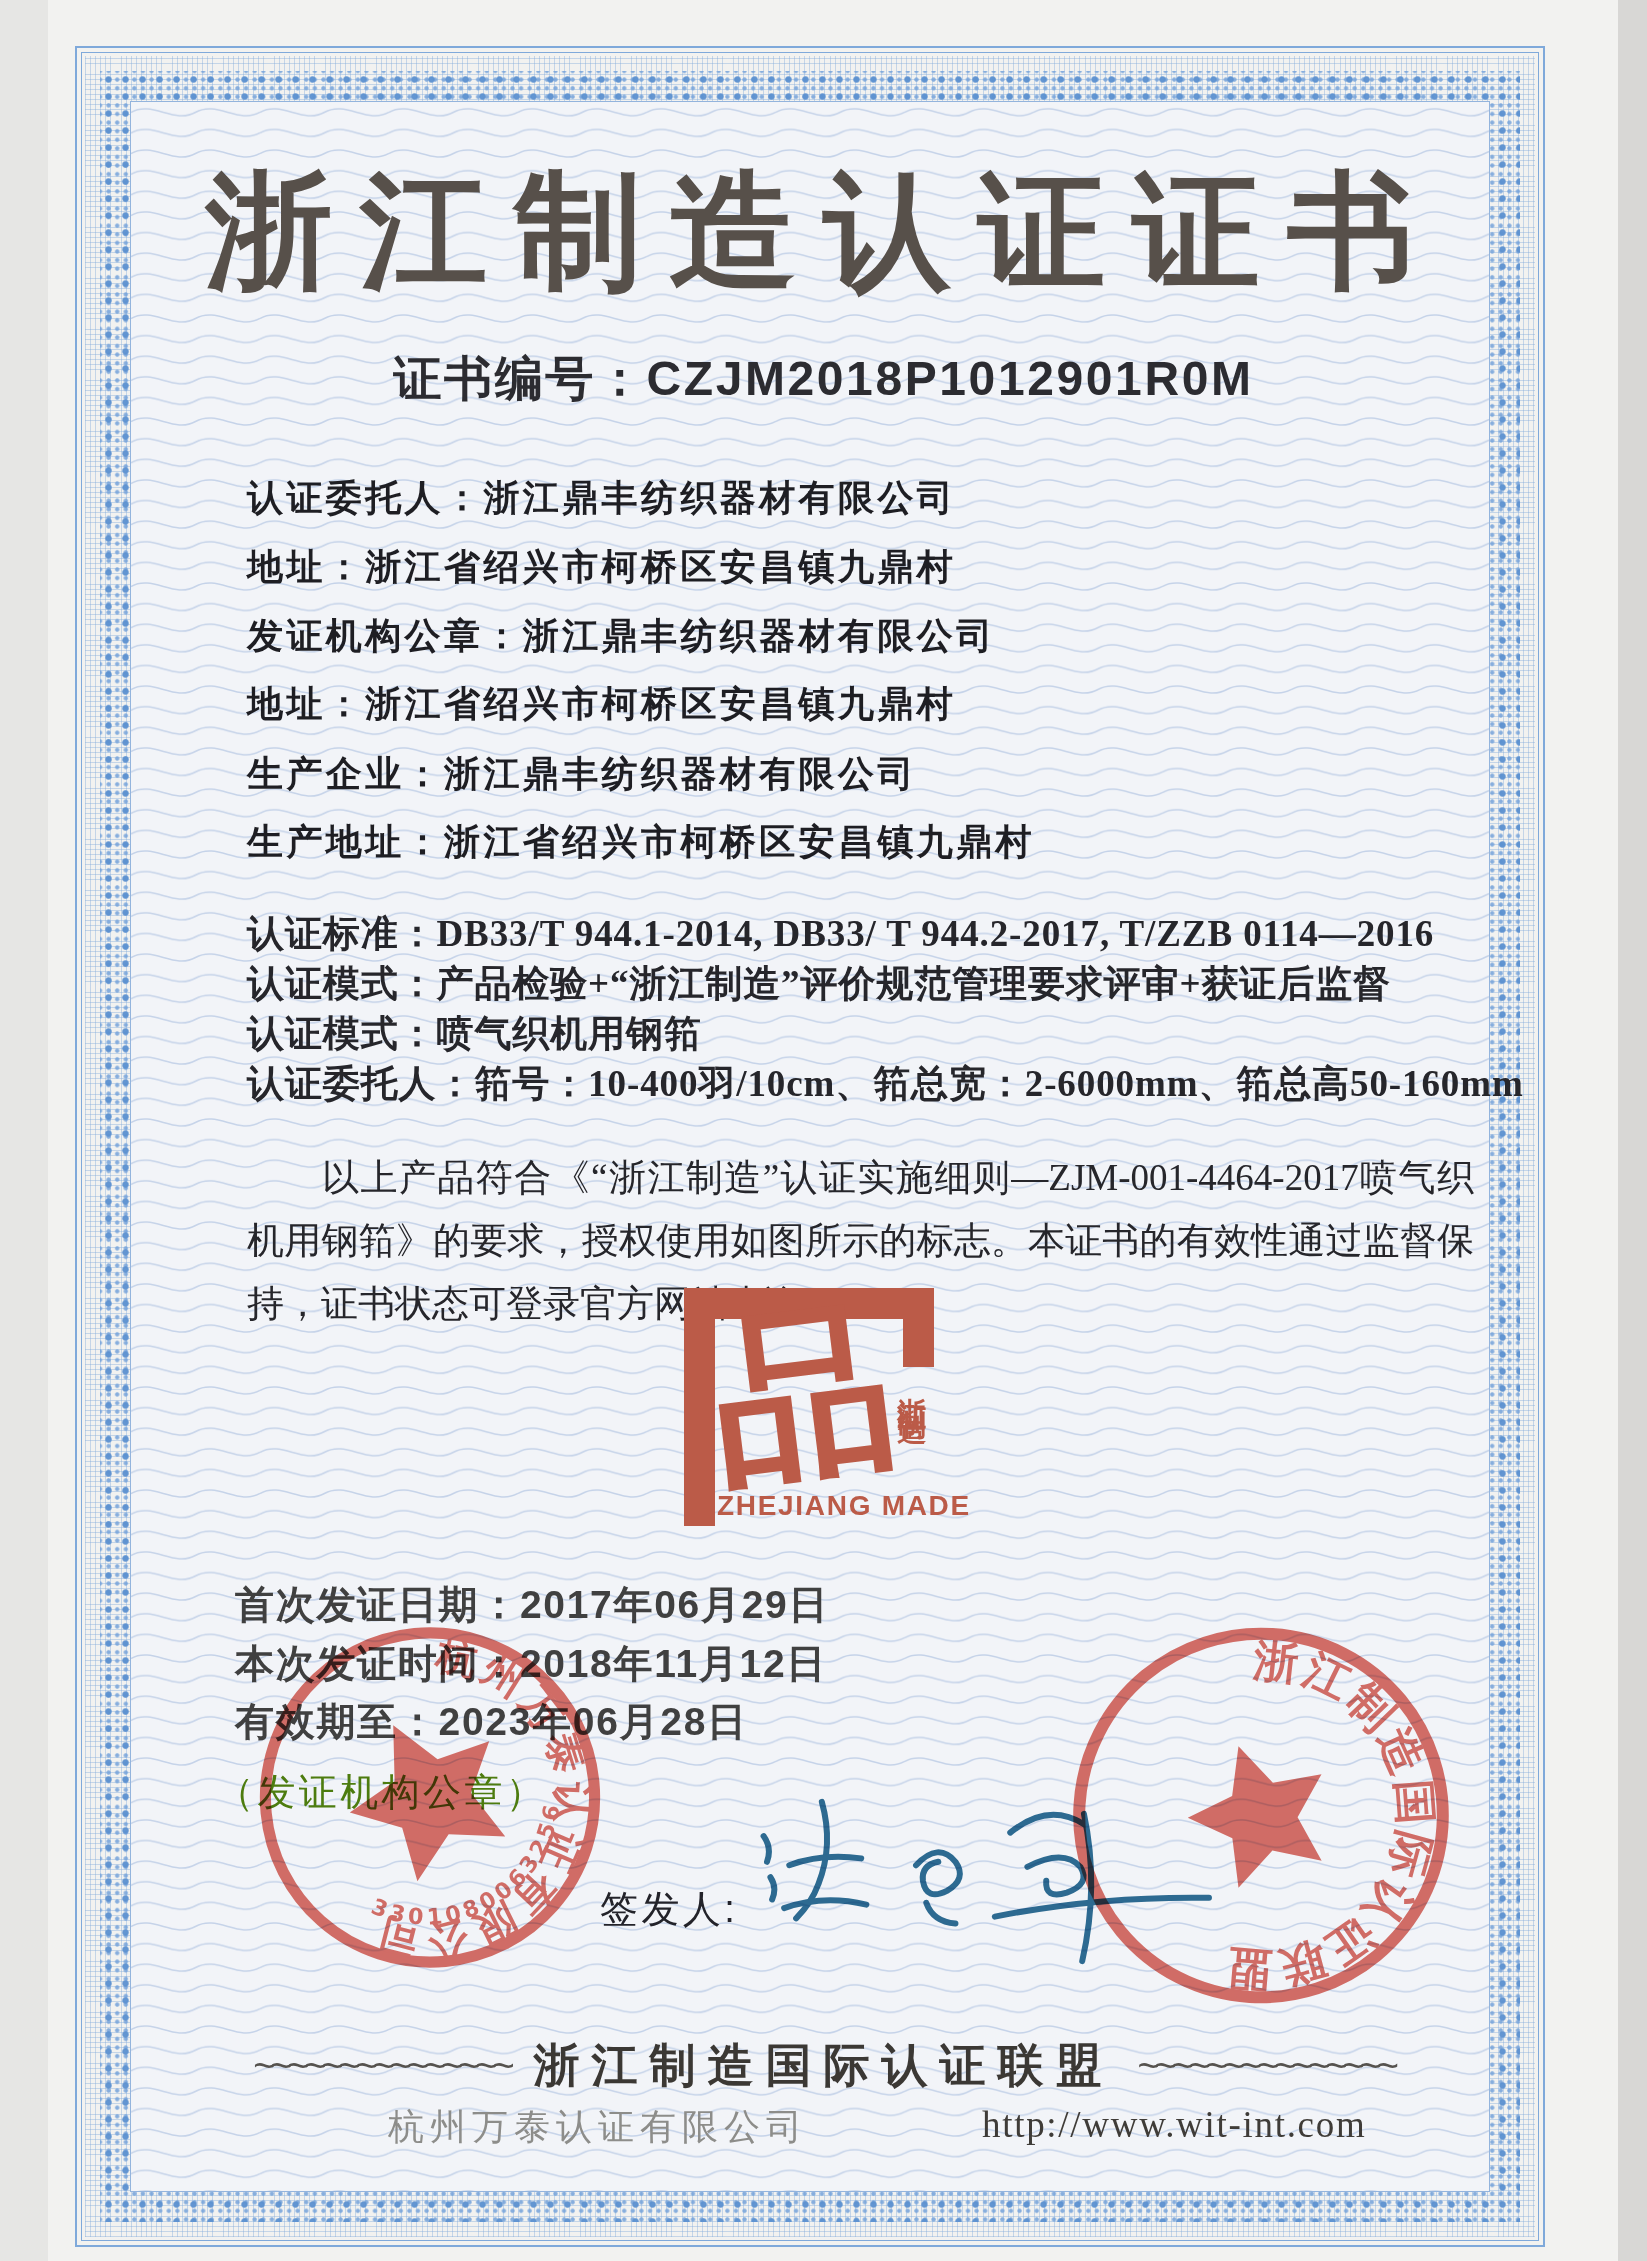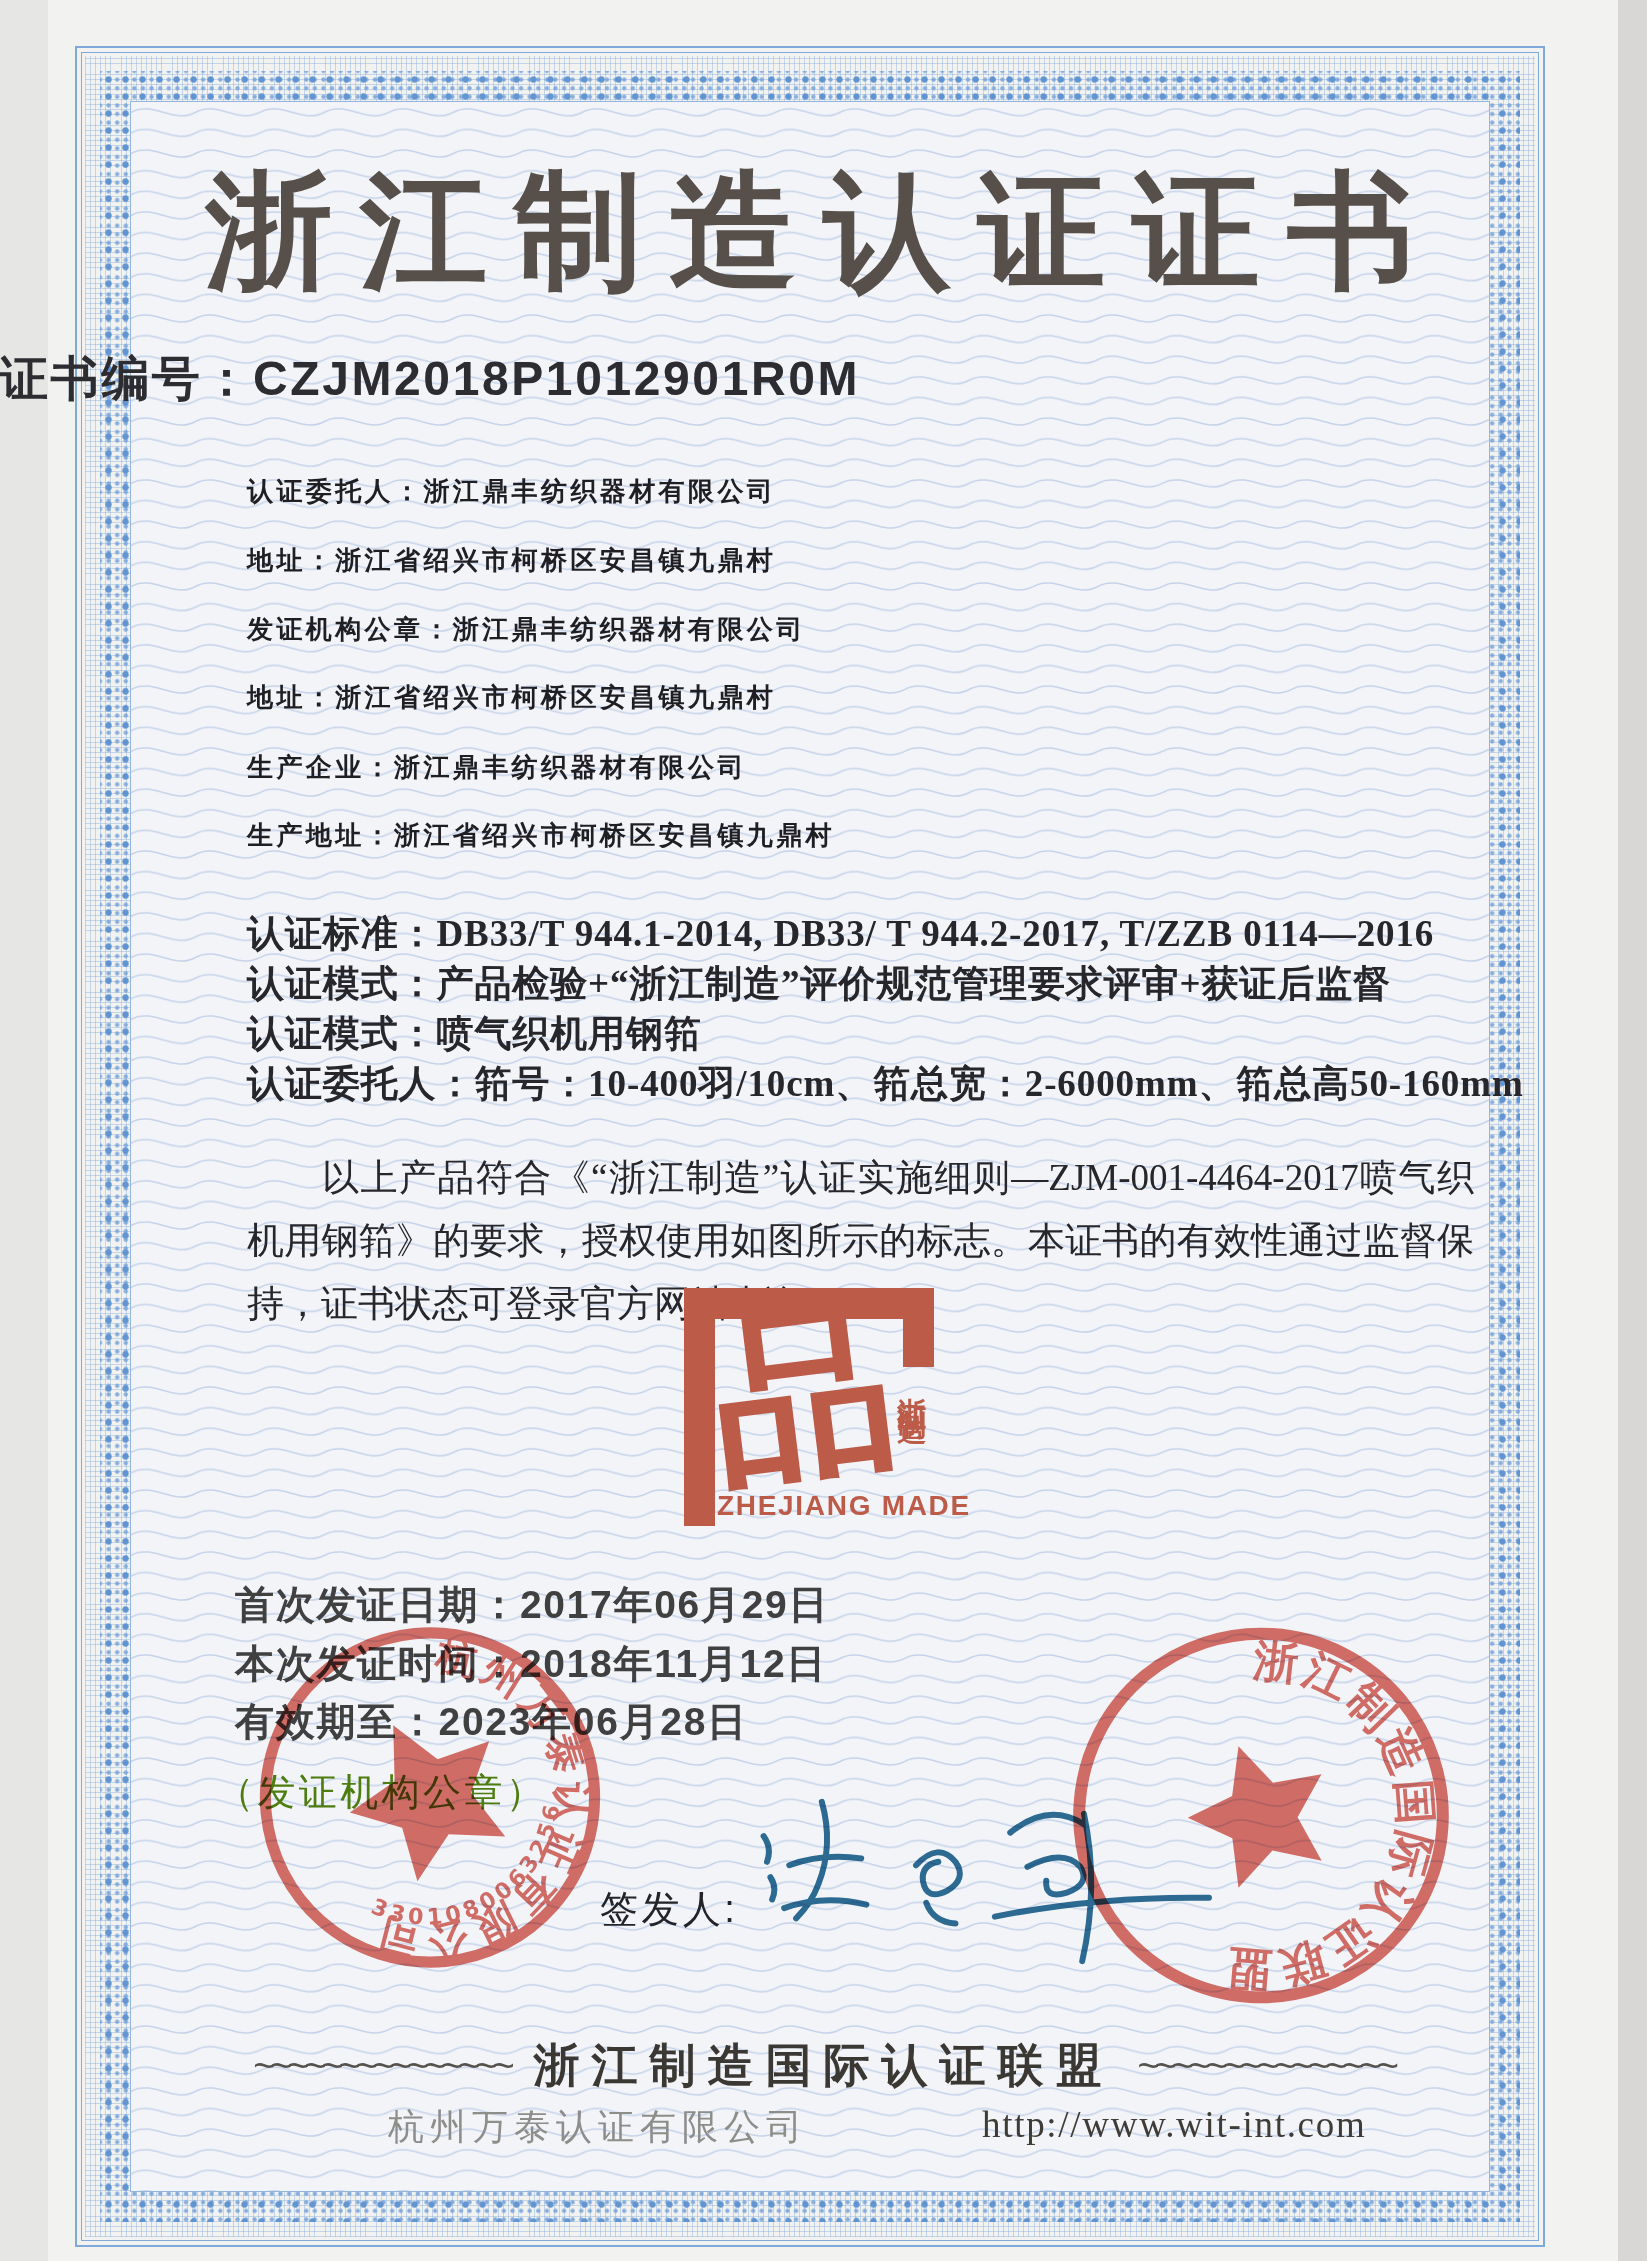--- a/index.html
+++ b/index.html
@@ -22,23 +22,23 @@
         radial-gradient(circle, rgba(116,162,218,.85) 0 1.7px, rgba(116,162,218,0) 2.6px);
       background-size:17px 17px, 8.6px 8.6px; background-position:0 0, 4.3px 4.3px; }
   .content-area { position:absolute; inset:53px; background:#f2f4f8; border:1.7px solid #93b4dd; }
   .waves { position:absolute; inset:0; width:100%; height:100%; }
 
   
   .layer { position:absolute; inset:0; z-index:2; }
   .cert-title { position:absolute; left:0; top:148px; width:100%; text-align:center;
       font-family:"DejaVu Serif","Liberation Serif",serif; font-weight:700;
       font-size:127px; letter-spacing:27.5px; color:#57504a; }
-  .cert-number { position:absolute; left:0; top:347px; width:100%; 
+  .cert-number { position:absolute; left:0; top:347px; width:100%; text-align:center;
       font-size:48px; font-weight:700; letter-spacing:2.6px; color:#2c2c31; }
-  .info-line { position:absolute; left:247px; font-size:26px; font-weight:700;
+  .info-line { position:absolute; left:247px; font-size:36px; font-weight:700;
       letter-spacing:3.4px; color:#1e1e23; white-space:nowrap; }
   .spec-line { position:absolute; left:247px; font-size:37px; font-weight:700;
       letter-spacing:0.9px; color:#26262b; white-space:nowrap;
       font-family:"Liberation Serif","DejaVu Serif",serif; }
   .statement { position:absolute; left:247px; top:1146px; width:1227px;
       font-family:"Liberation Serif","DejaVu Serif",serif;
       font-size:37px; line-height:63px; color:#26262b; text-align:justify; text-indent:75px; }
 
   
   .zj-logo { position:absolute; left:684px; top:1288px; width:250px; height:238px; color:#bb5b48; }

